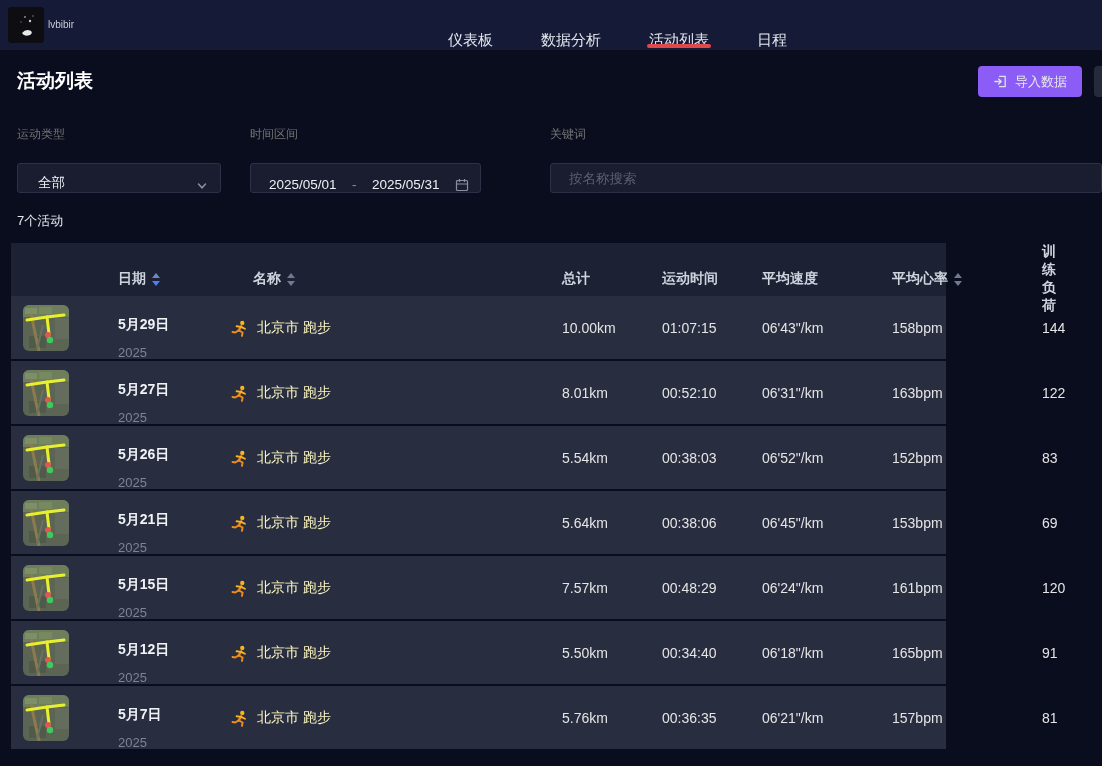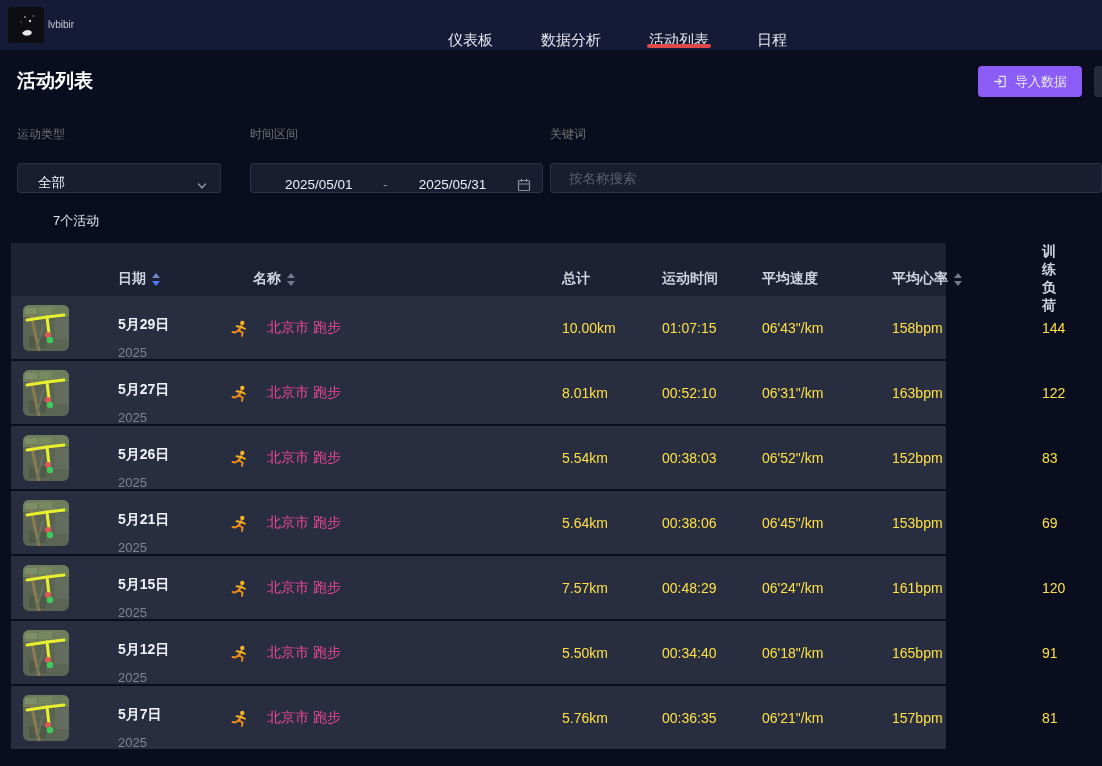--- a/index.html
+++ b/index.html
@@ -19,40 +19,40 @@
   
   .page-title { position:absolute; left:17px; top:68px; font-size:19px; font-weight:700; color:#ffffff; }
   .import-btn { position:absolute; left:978px; top:66px; width:104px; height:31px; background:#8b5cf6; border-radius:4px;
     display:flex; align-items:center; justify-content:center; gap:7px; font-size:13px; color:#e9eaee; cursor:pointer; }
   .edge-btn { position:absolute; left:1094px; top:66px; width:24px; height:31px; background:#262b3c; border-radius:4px; cursor:pointer; }
   
   .f-label { position:absolute; top:126px; font-size:12px; color:#737373; }
   .ctl { position:absolute; top:163px; height:30px; background:#191d2f; border:1px solid #2c3147; border-radius:3px;
     display:flex; align-items:flex-end; font-size:13.5px; color:#eef0f5; }
   .select { left:17px; width:204px; padding:0 12px 0 20px; justify-content:space-between; cursor:pointer; }
-  .daterange { left:250px; width:293px; padding:0 11px 0 34px; justify-content:space-between; cursor:pointer; }
+  .daterange { left:250px; width:231px; padding:0 11px 0 18px; justify-content:space-between; cursor:pointer; }
   .daterange .sep { color:#8a90a0; }
   .keyword { left:550px; width:552px; padding:0; }
   .keyword input { width:100%; height:100%; background:transparent; border:none; outline:none; color:#eef0f5;
     font-size:13.5px; padding:0 18px; font-family:"Liberation Sans",sans-serif; }
   .keyword input::placeholder { color:#5a6170; }
   
-  .count { position:absolute; left:17px; top:212px; font-size:13px; color:#e4e6ec;margin-left:36px; }
+  .count { position:absolute; left:17px; top:212px; font-size:13px; color:#e4e6ec; }
   
   .table { position:absolute; left:11px; top:243px; width:935px; }
   .grid { display:grid; grid-template-columns:107px 112px 332px 100px 100px 130px 150px 1fr; align-items:center; }
   .thead { height:53px; background:#1c2134; font-size:14px; font-weight:700; color:#ced3de; }
   .th { display:flex; align-items:center; gap:6px; }
   .th.name-h { padding-left:23px; }
   .trow { height:65px; background:#282d3f; border-bottom:2px solid #0a0d1e; font-size:14px; cursor:pointer; }
   .thumb { width:46px; height:46px; margin-left:12px; border-radius:6px; overflow:hidden; }
   .datecell .d { font-size:14px; font-weight:700; color:#f2f3f7;margin-top:20px; }
   .datecell .y { font-size:13px; color:#7d8494; margin-top:11px; }
-  .namecell { display:flex; align-items:center; gap:20px; color:#ec4899; }
-  .val { color:#fde047; }
+  .namecell { display:flex; align-items:center; gap:10px; color:#fef9c3; }
+  .val { color:#e5e5e5; }
 </style>
 </head>
 <body>
 
 <svg width="0" height="0" style="position:absolute">
   <defs>
     <g id="g-sort-active">
       <path d="M4 0 L8 5 H0 Z" fill="#6f87c7"></path>
       <path d="M0 8 H8 L4 13 Z" fill="#4d7ef7"></path>
     </g>

